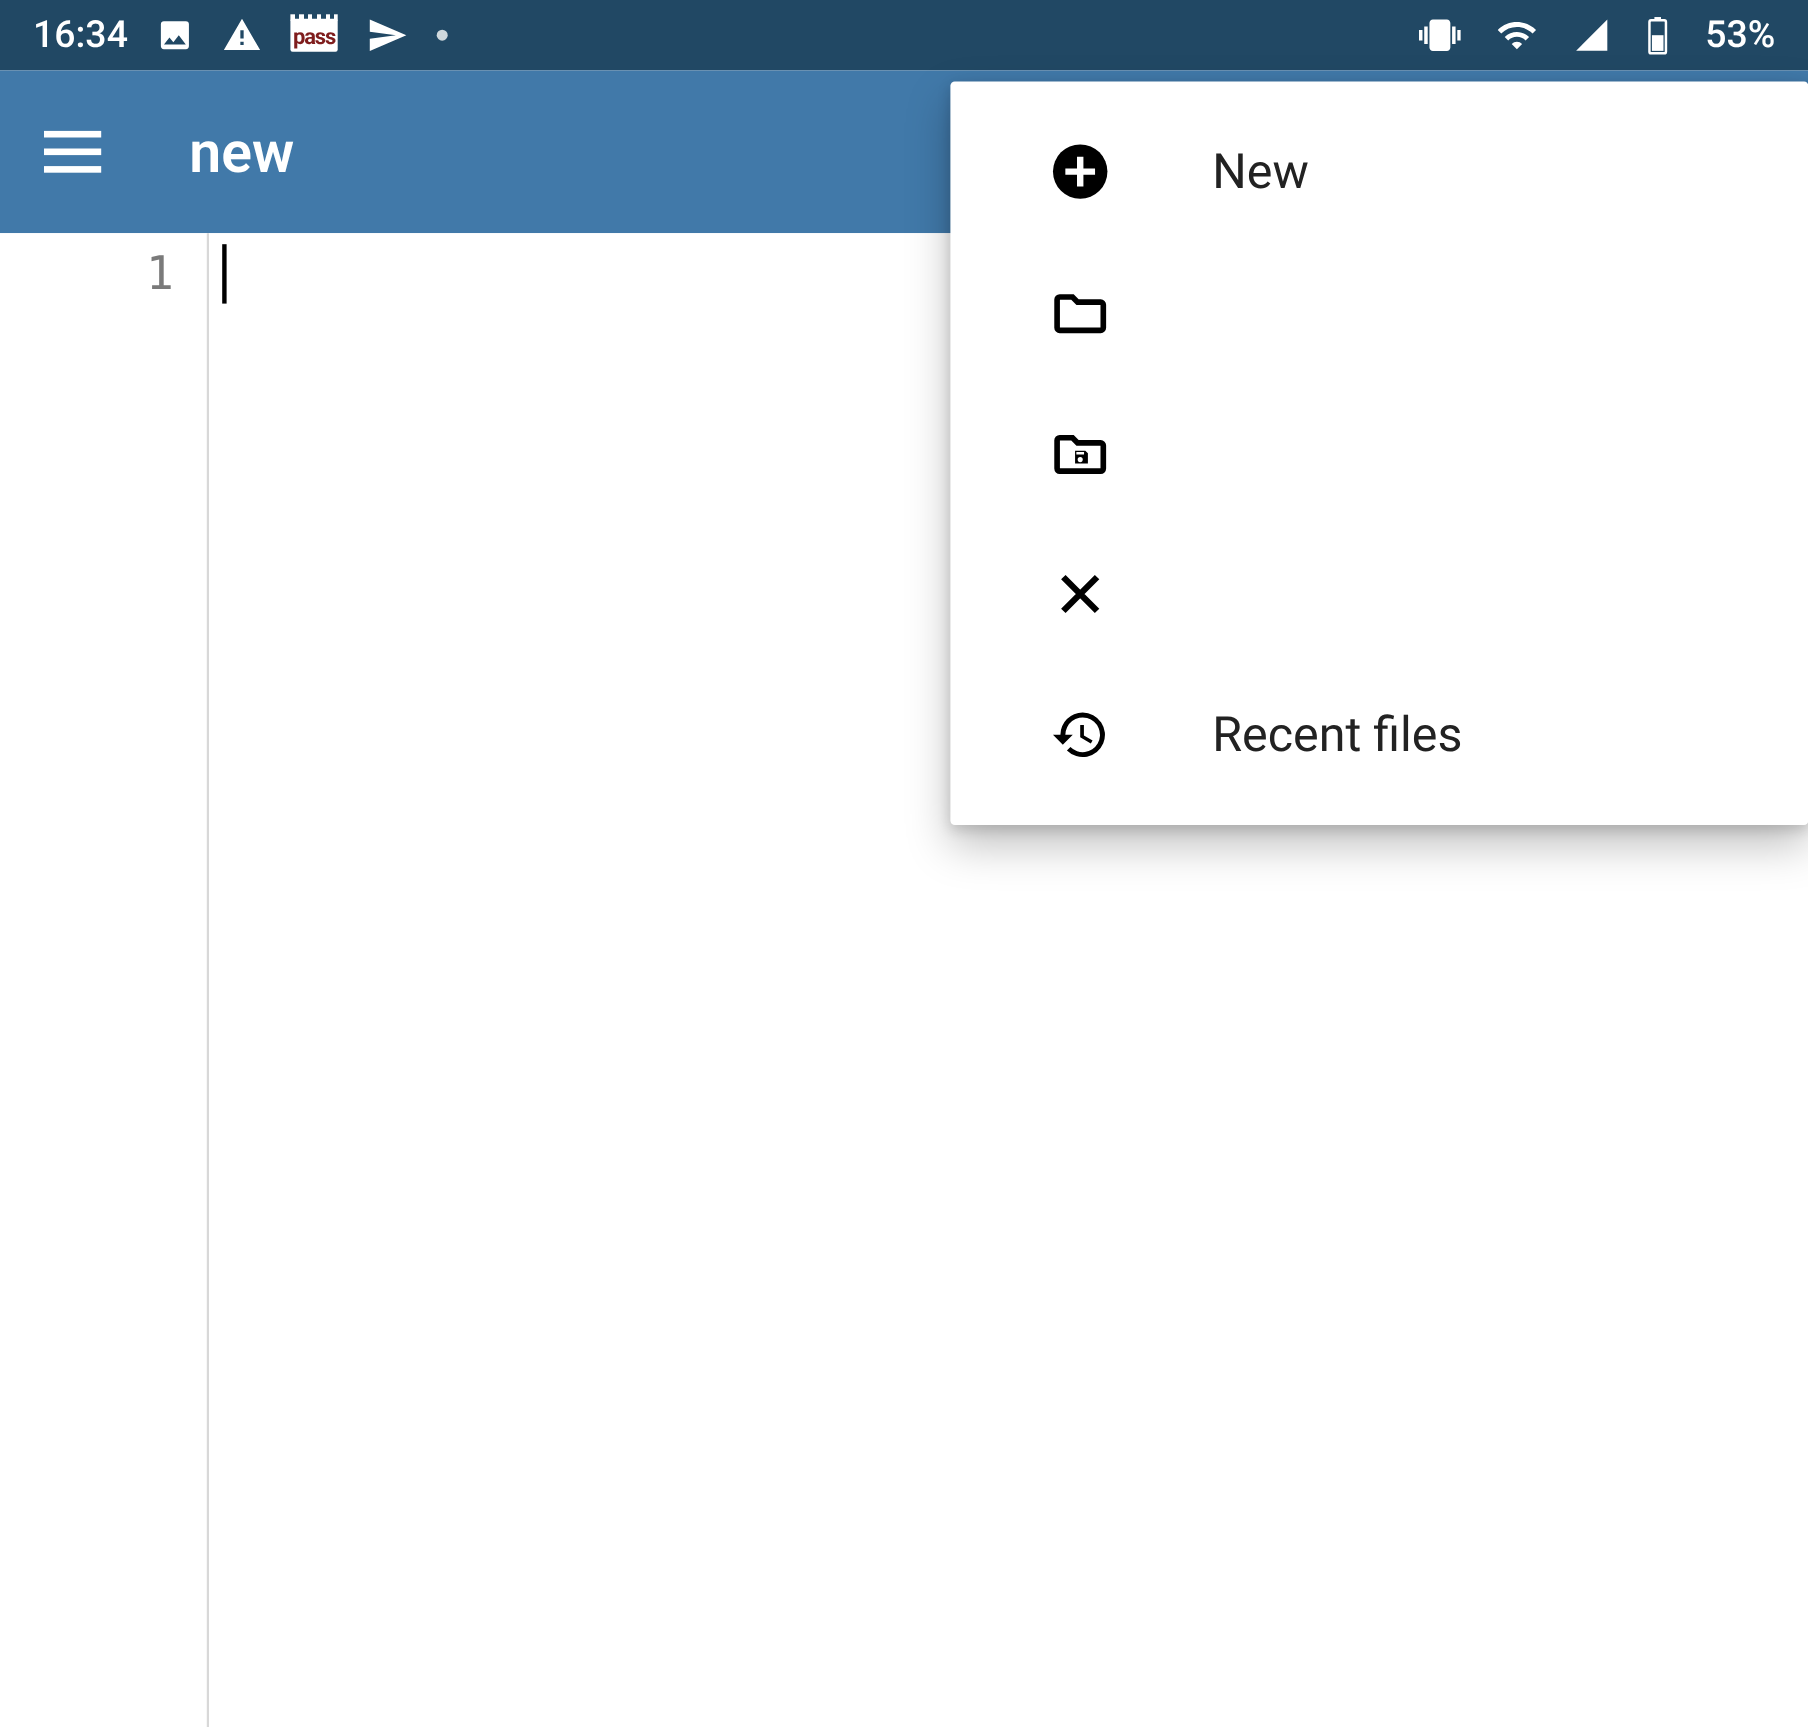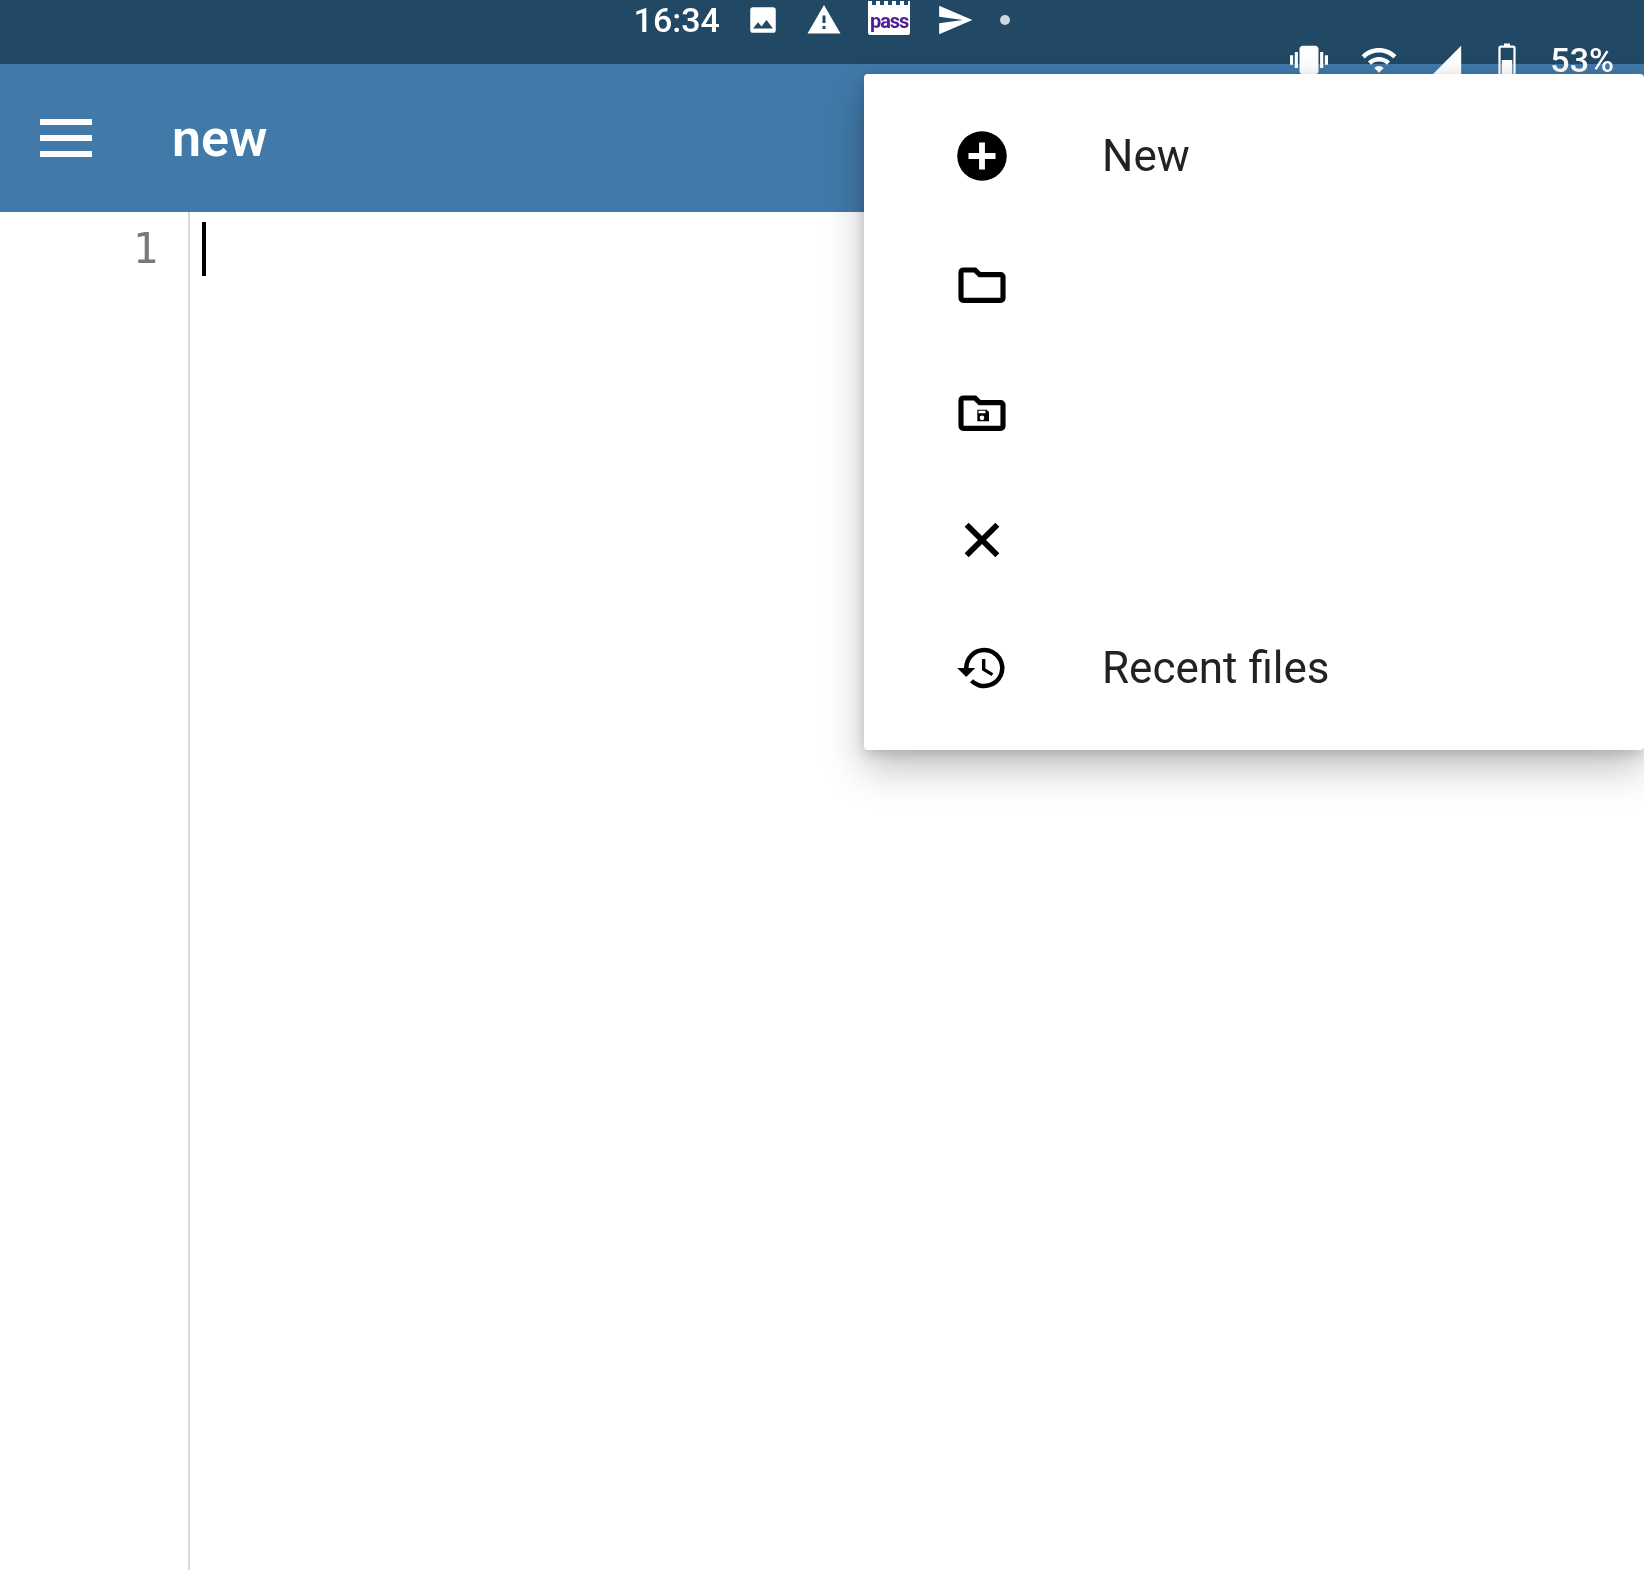--- a/index.html
+++ b/index.html
@@ -13,41 +13,40 @@
   .status-bar {
     width: 100%;
     height: 64px;
     background: #214864;
     color: #ffffff;
     display: flex;
     align-items: center;
     padding: 0 30px;
     font-size: 34px;
     font-weight: 500;
-    flex-direction: column;
   }
   .status-left {
     display: flex;
     align-items: center;
     gap: 26px;
   }
   .status-right {
     margin-left: auto;
     display: flex;
     align-items: center;
     gap: 32px;
   }
   .status-icon {
     display: inline-flex;
     align-items: center;
     justify-content: center;
   }
   .pass-badge {
     background: #fff;
-    color: #4c1d95;
+    color: #7f1d1d;
     font-size: 20px;
     font-weight: 700;
     padding: 4px 2px 2px 2px;
     border-radius: 2px;
     letter-spacing: -1px;
     position: relative;
   }
   .pass-badge::before {
     content: "";
     position: absolute;

